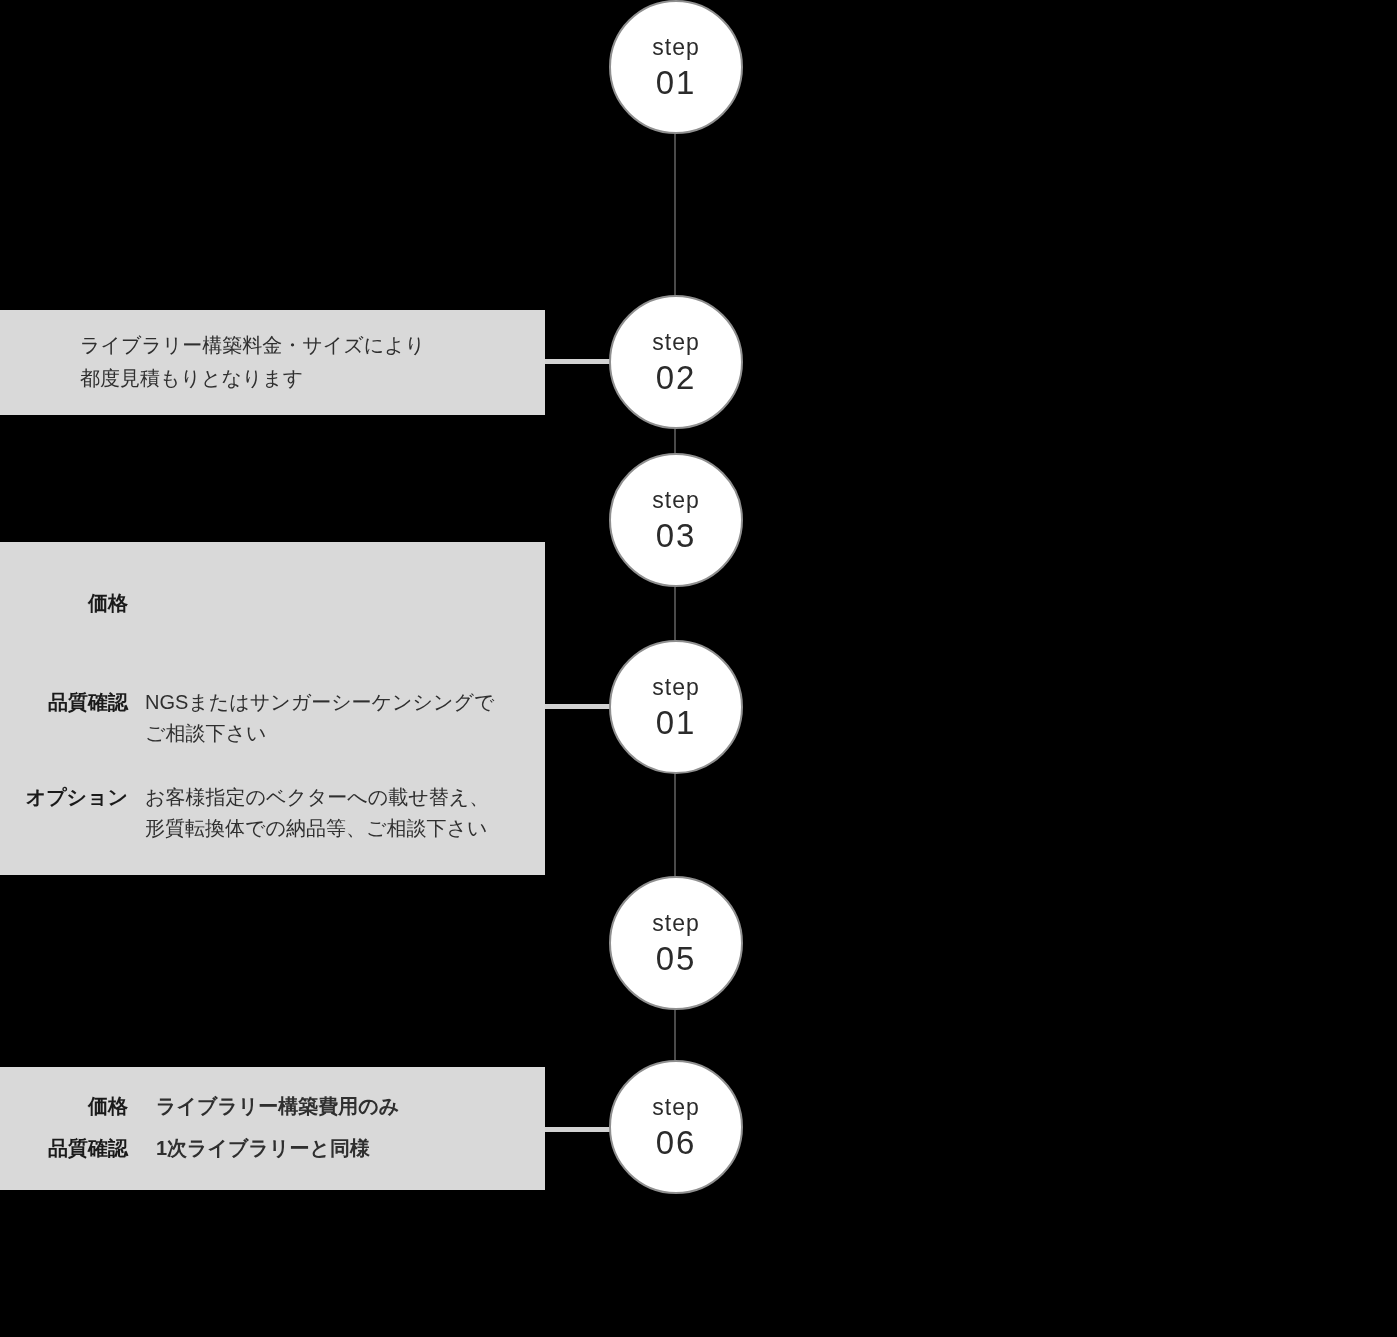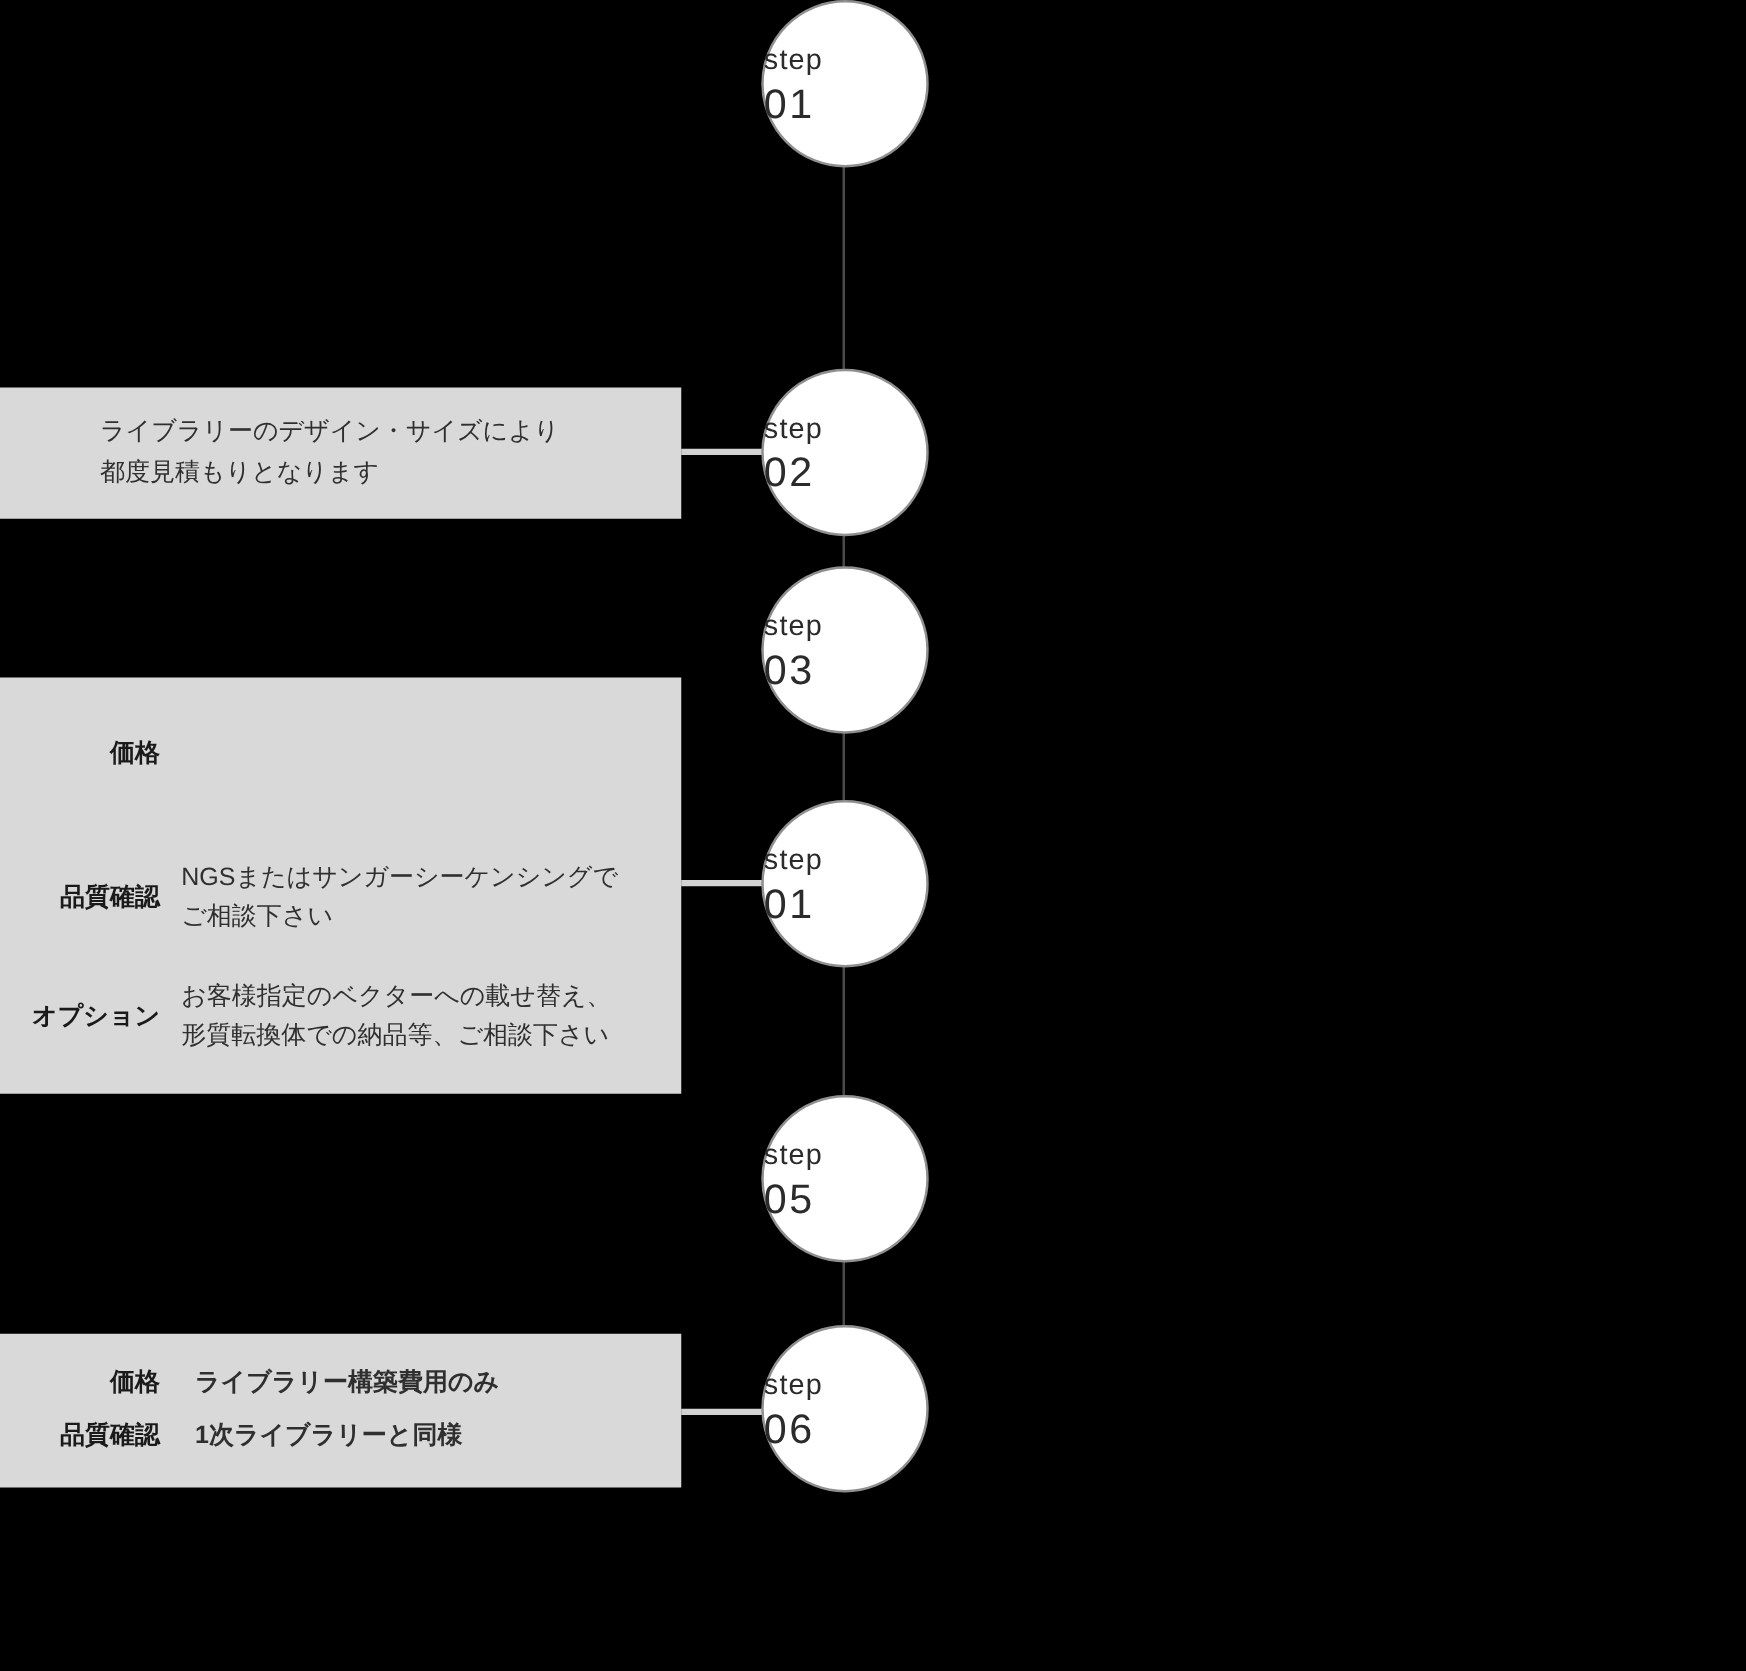--- a/index.html
+++ b/index.html
@@ -25,39 +25,39 @@
   }
   .hline-02{top:359px;}
   .hline-04{top:704px;}
   .hline-06{top:1127px;}
 
   
   .step-circle{
     position:absolute;left:609px;width:134px;height:134px;
     background:#ffffff;border:2px solid #8f8f8f;border-radius:50%;
     box-sizing:border-box;
-    display:flex;flex-direction:column;align-items:flex-start;justify-content:center;
+    display:flex;flex-direction:column;align-items:center;justify-content:center;
     z-index:2;color:#2b2b2b;
   }
   .step-word{font-size:23px;line-height:1;letter-spacing:1px;margin-bottom:7px;}
   .step-num{font-size:33px;line-height:1;font-weight:300;letter-spacing:2px;}
   .s1{top:0;} .s2{top:295px;} .s3{top:453px;} .s4{top:640px;} .s5{top:876px;} .s6{top:1060px;}
 
   
   .callout{
     position:absolute;left:0;width:545px;background:#d9d9d9;
     z-index:1;color:#2f2f2f;font-size:20px;box-sizing:border-box;
   }
   .callout-1{top:310px;height:105px;padding:19px 0 0 80px;}
   .callout-1 p{margin:0;line-height:33px;}
 
   .callout-2{top:542px;height:333px;}
   .callout-3{top:1067px;height:123px;}
 
-  .row{position:absolute;left:0;display:flex;align-items:center;}
+  .row{position:absolute;left:0;display:flex;align-items:flex-start;}
   .row .lbl{
     width:128px;flex:0 0 128px;text-align:right;
     font-weight:700;color:#1a1a1a;line-height:31px;
   }
   .row .val{margin-left:17px;line-height:31px;}
   .callout-3 .row .val{margin-left:28px;font-weight:bold;}
   .row .val p{margin:0;}
 
   .callout-2 .r1{top:46px;}
   .callout-2 .r2{top:145px;}
@@ -97,21 +97,21 @@
   <div class="step-circle s5">
     <span class="step-word">step</span>
     <span class="step-num">05</span>
   </div>
   <div class="step-circle s6">
     <span class="step-word">step</span>
     <span class="step-num">06</span>
   </div>
 
   <div class="callout callout-1">
-    <p>ライブラリーのデザイン・サイズにより</p>
+    <p>ライブラリー構築料金・サイズにより</p>
     <p>都度見積もりとなります</p>
   </div>
 
   <div class="callout callout-2">
     <div class="row r1">
       <div class="lbl">価格</div>
     </div>
     <div class="row r2">
       <div class="lbl">品質確認</div>
       <div class="val">

